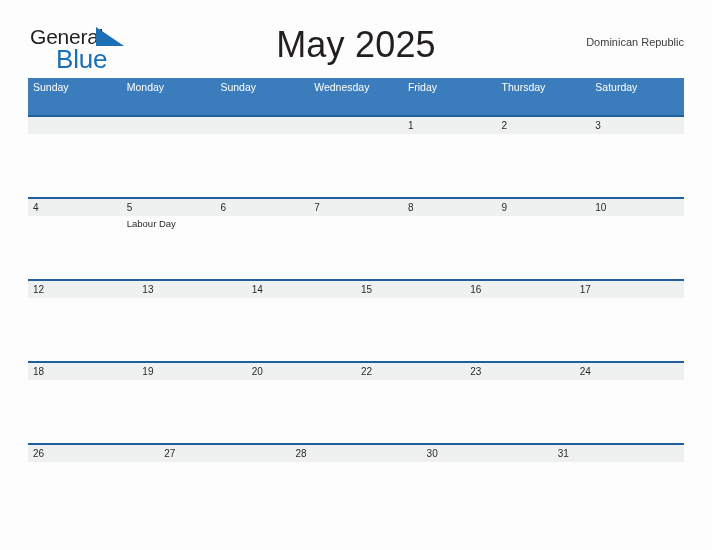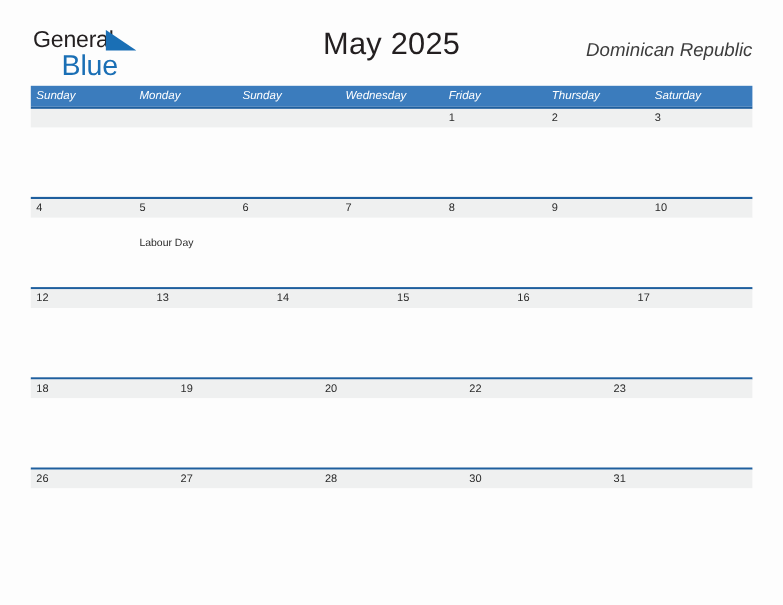--- a/index.html
+++ b/index.html
@@ -63,50 +63,48 @@
     height: 20px;
   }
   .logo-flag svg { display: block; }
 
   .cal-title {
     position: absolute;
     left: 0;
     right: 0;
     top: 0;
     text-align: center;
-    font-size: 28px;
+    font-size: 36px;
     color: #231f20;
     letter-spacing: 0.2px;
   }
 
   .country {
     position: absolute;
     right: 0;
     top: 12px;
-    font-size: 17px;
+    font-size: 11px;
     color: #3d3d3d;
     text-align: right;
     white-space: nowrap;
-    font-style: italic;
   }
 
   
   .calendar {
     position: absolute;
     left: 28px;
     top: 78px;
     width: 656px;
   }
 
   .dow-row {
     display: flex;
     width: 100%;
     background: #3b7cbd;
-    height: 19px;
-    font-style: italic;
+    height: 37px;
   }
   .dow-cell {
     flex: 1 1 0;
     color: #ffffff;
     font-size: 10.5px;
     line-height: 19px;
     padding-left: 5px;
     box-sizing: border-box;
     white-space: nowrap;
     overflow: hidden;
@@ -139,21 +137,21 @@
     flex: 1 1 0;
     font-size: 10px;
     color: #2a2a2a;
     line-height: 17px;
     padding-left: 5px;
     box-sizing: border-box;
   }
   .evt-cell {
     flex: 1 1 0;
     padding-left: 5px;
-    padding-top: 18px;
+    padding-top: 2px;
     box-sizing: border-box;
   }
   .evt {
     font-size: 9.5px;
     color: #2a2a2a;
     line-height: 12px;
     display: block;
   }
 </style>
 </head>
@@ -294,20 +292,21 @@
       </div>
     </div>
 
     <div class="week-row">
       <div class="day-strip">
         <div class="num-cell">18</div>
         <div class="num-cell">19</div>
         <div class="num-cell">20</div>
         <div class="num-cell">22</div>
         <div class="num-cell">23</div>
+        <div class="num-cell">24</div>
       </div>
       <div class="body-strip">
         <div class="evt-cell">
             <span class="evt"></span>
           </div>
         <div class="evt-cell">
             <span class="evt"></span>
           </div>
         <div class="evt-cell">
             <span class="evt"></span>

